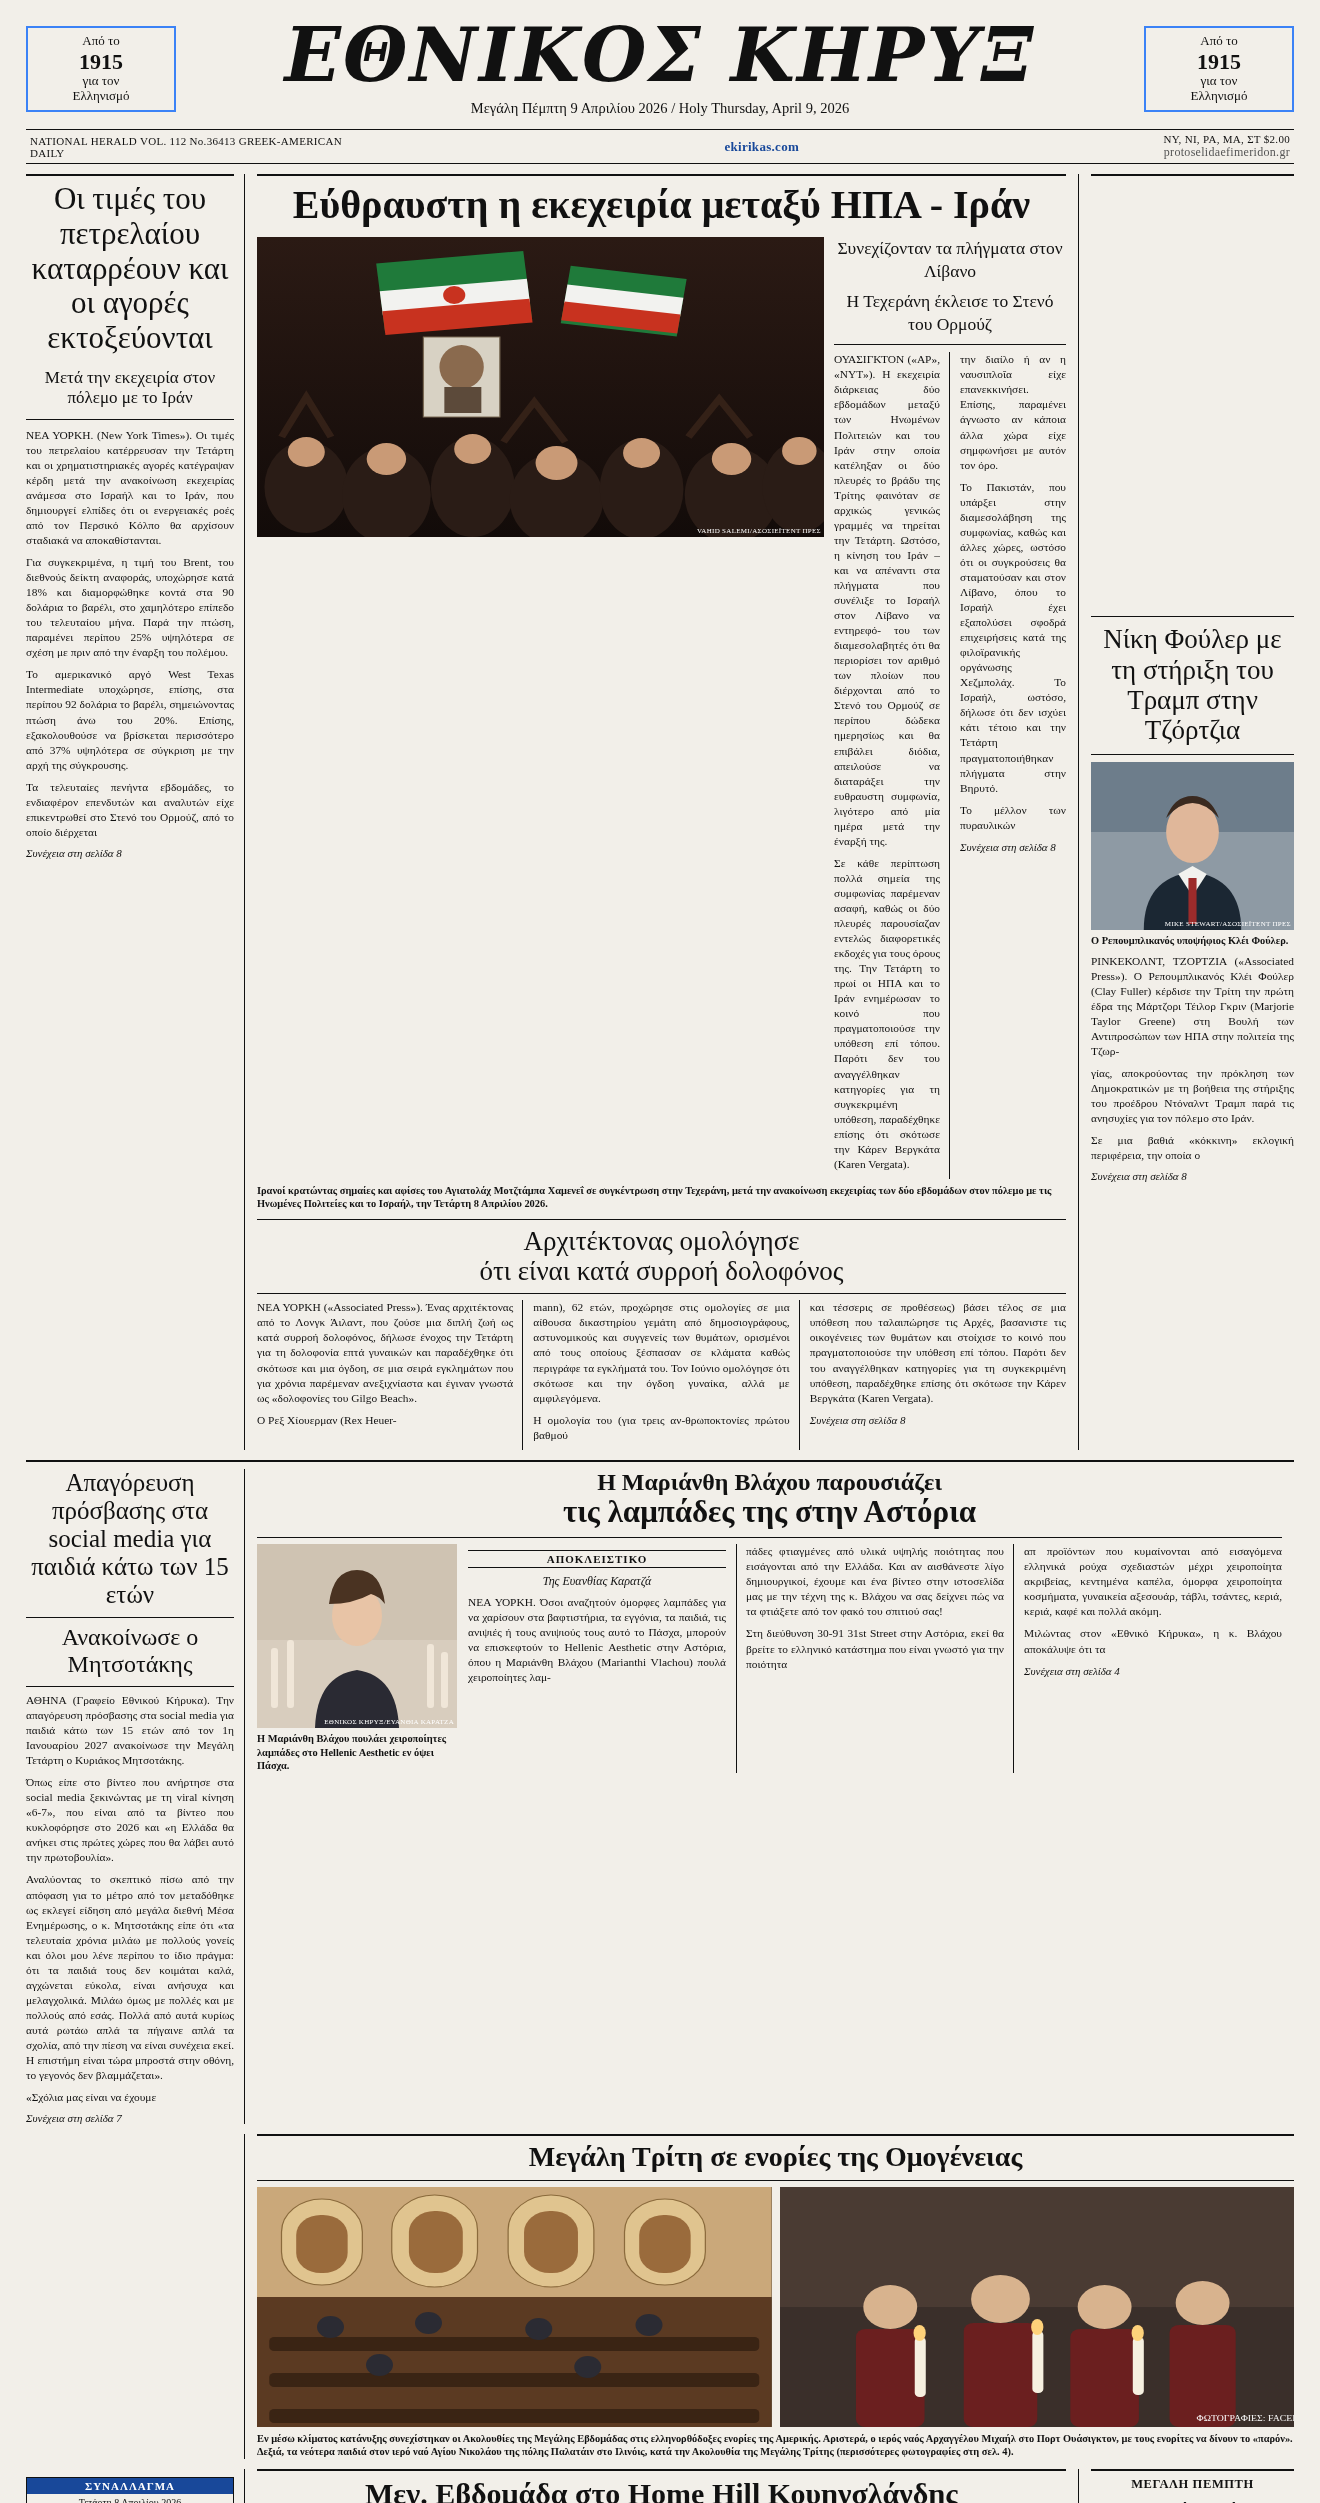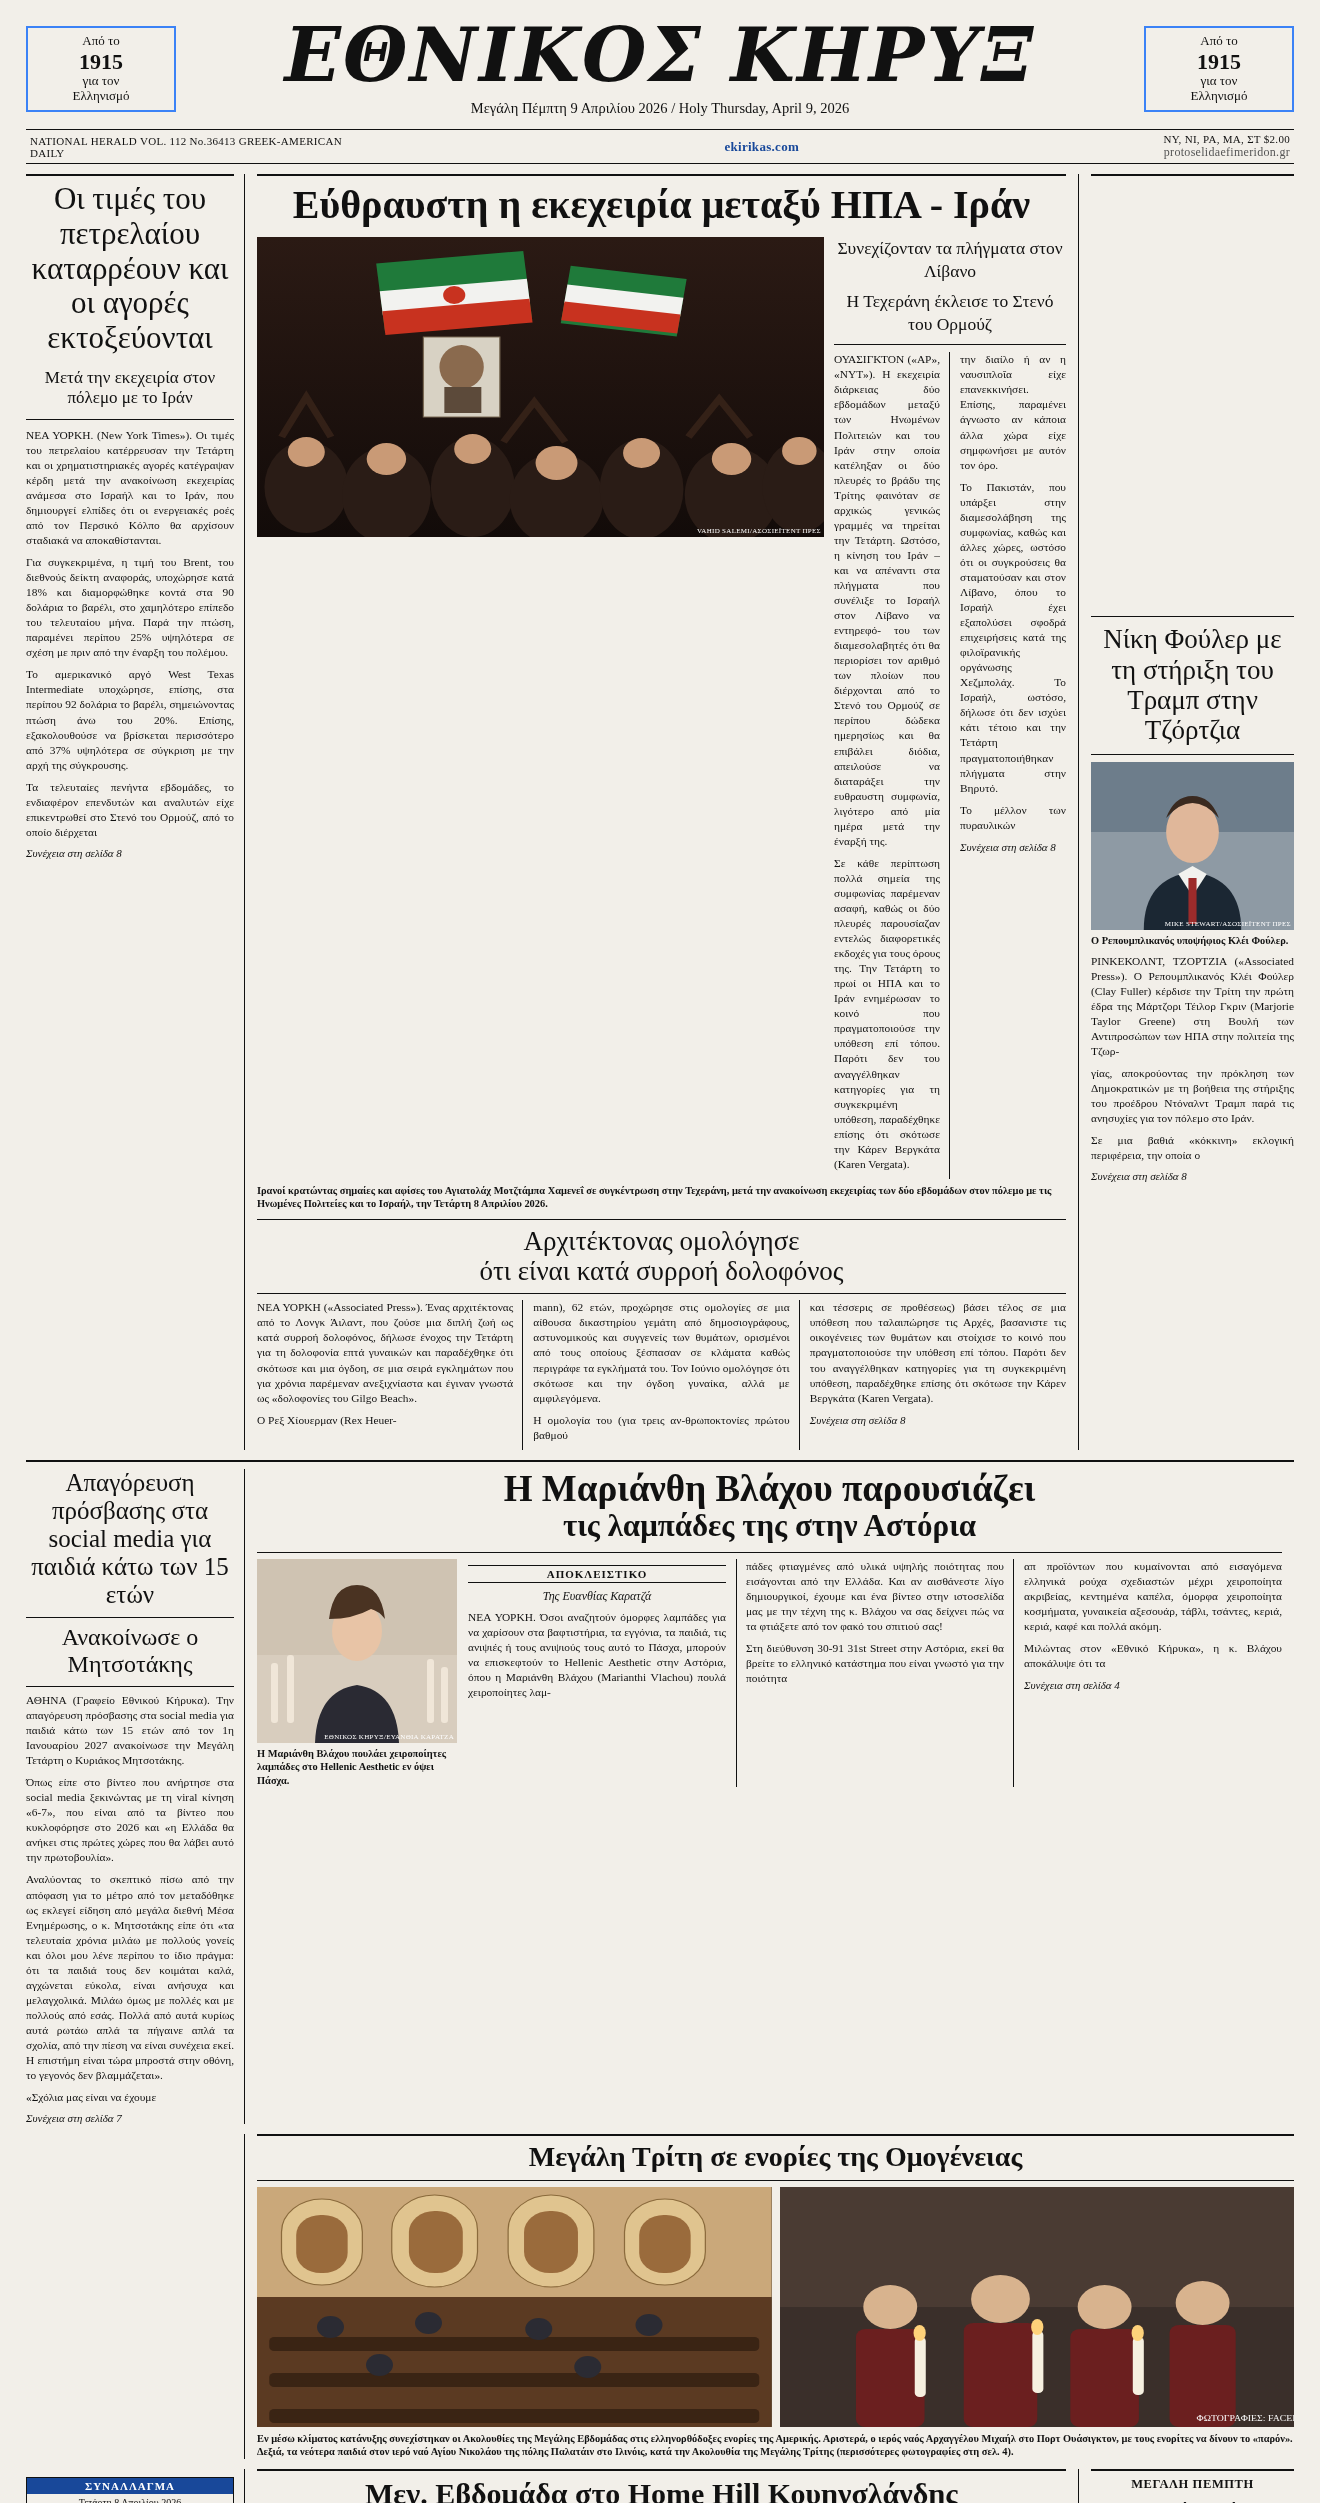--- a/index.html
+++ b/index.html
@@ -265,21 +265,21 @@
       <div class="body-txt">
         <p>ΑΘΗΝΑ (Γραφείο Εθνικού Κήρυκα). Την απαγόρευση πρόσβασης στα social media για παιδιά κάτω των 15 ετών από τον 1η Ιανουαρίου 2027 ανακοίνωσε την Μεγάλη Τετάρτη ο Κυριάκος Μητσοτάκης.</p>
         <p>Όπως είπε στο βίντεο που ανήρτησε στα social media ξεκινώντας με τη viral κίνηση «6-7», που είναι από τα βίντεο που κυκλοφόρησε στο 2026 και «η Ελλάδα θα ανήκει στις πρώτες χώρες που θα λάβει αυτό την πρωτοβουλία».</p>
         <p>Αναλύοντας το σκεπτικό πίσω από την απόφαση για το μέτρο από τον μεταδόθηκε ως εκλεγεί είδηση από μεγάλα διεθνή Μέσα Ενημέρωσης, ο κ. Μητσοτάκης είπε ότι «τα τελευταία χρόνια μιλάω με πολλούς γονείς και όλοι μου λένε περίπου το ίδιο πράγμα: ότι τα παιδιά τους δεν κοιμάται καλά, αγχώνεται εύκολα, είναι ανήσυχα και μελαγχολικά. Μιλάω όμως με πολλές και με πολλούς από εσάς. Πολλά από αυτά κυρίως αυτά ρωτάω απλά τα πήγαινε απλά τα σχολία, από την πίεση να είναι συνέχεια εκεί. Η επιστήμη είναι τώρα μπροστά στην οθόνη, το γεγονός δεν βλαμμάζεται».</p>
         <p>«Σχόλια μας είναι να έχουμε</p>
       </div>
       <div class="cont">Συνέχεια στη σελίδα 7</div>
     </div>
 
     <div style="flex:1;padding:0 12px" class="col-sep">
-      <div class="center-head" style="font-size:37px">Η Μαριάνθη Βλάχου παρουσιάζει</div>
+      <div class="center-head" style="font-size:24px">Η Μαριάνθη Βλάχου παρουσιάζει</div>
       <div class="center-head" style="font-size:31px">τις λαμπάδες της στην Αστόρια</div>
       <div class="rule" style="margin:8px 0 6px"></div>
 
       <div style="display:flex;gap:11px">
         <div style="width:200px">
           <div class="photo" style="height:184px">
             <svg width="100%" height="184" viewBox="0 0 200 184" preserveAspectRatio="none">
               <rect width="200" height="184" fill="#d8cdbe"></rect>
               <rect x="0" y="0" width="200" height="96" fill="#cfc3b2"></rect>
               <ellipse cx="100" cy="72" rx="25" ry="30" fill="#e8c4a6"></ellipse>

